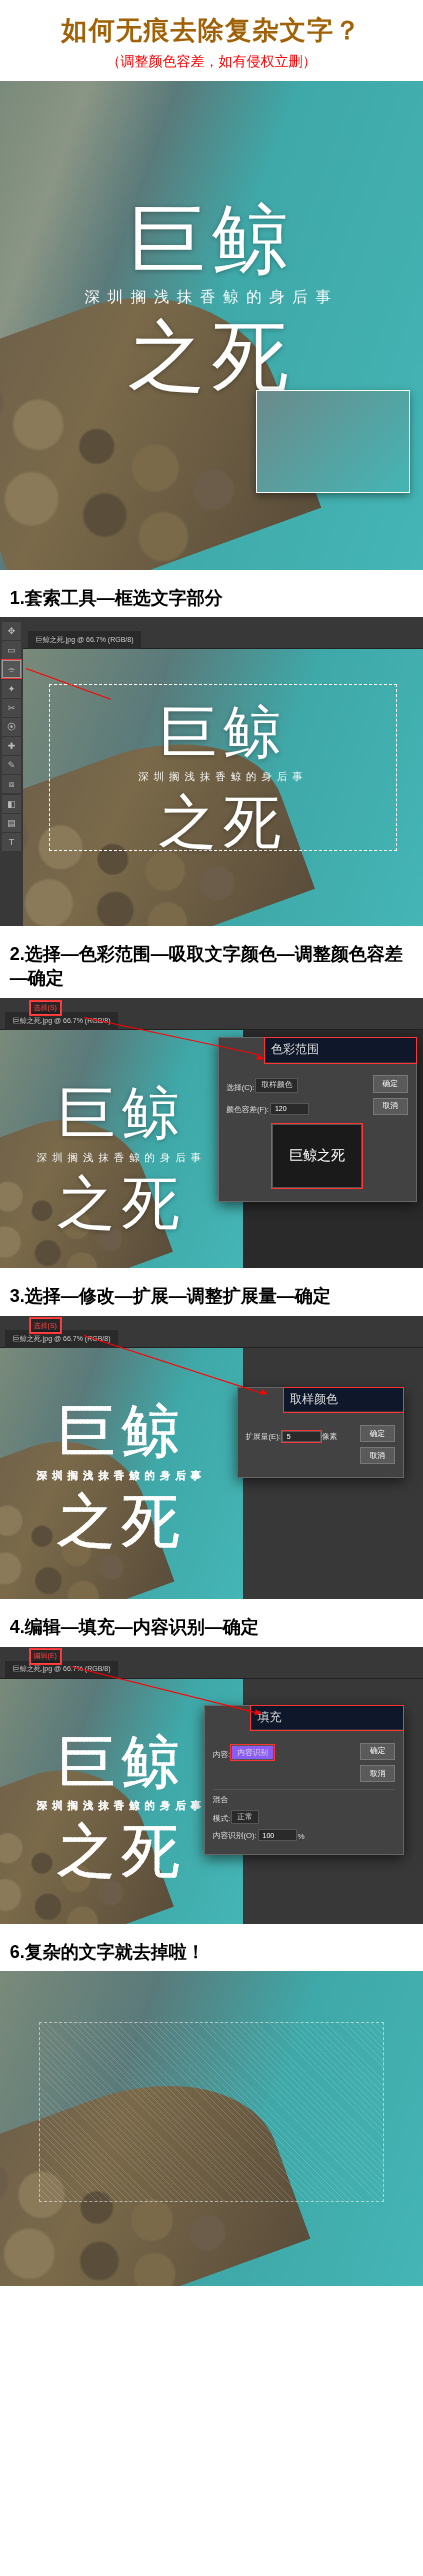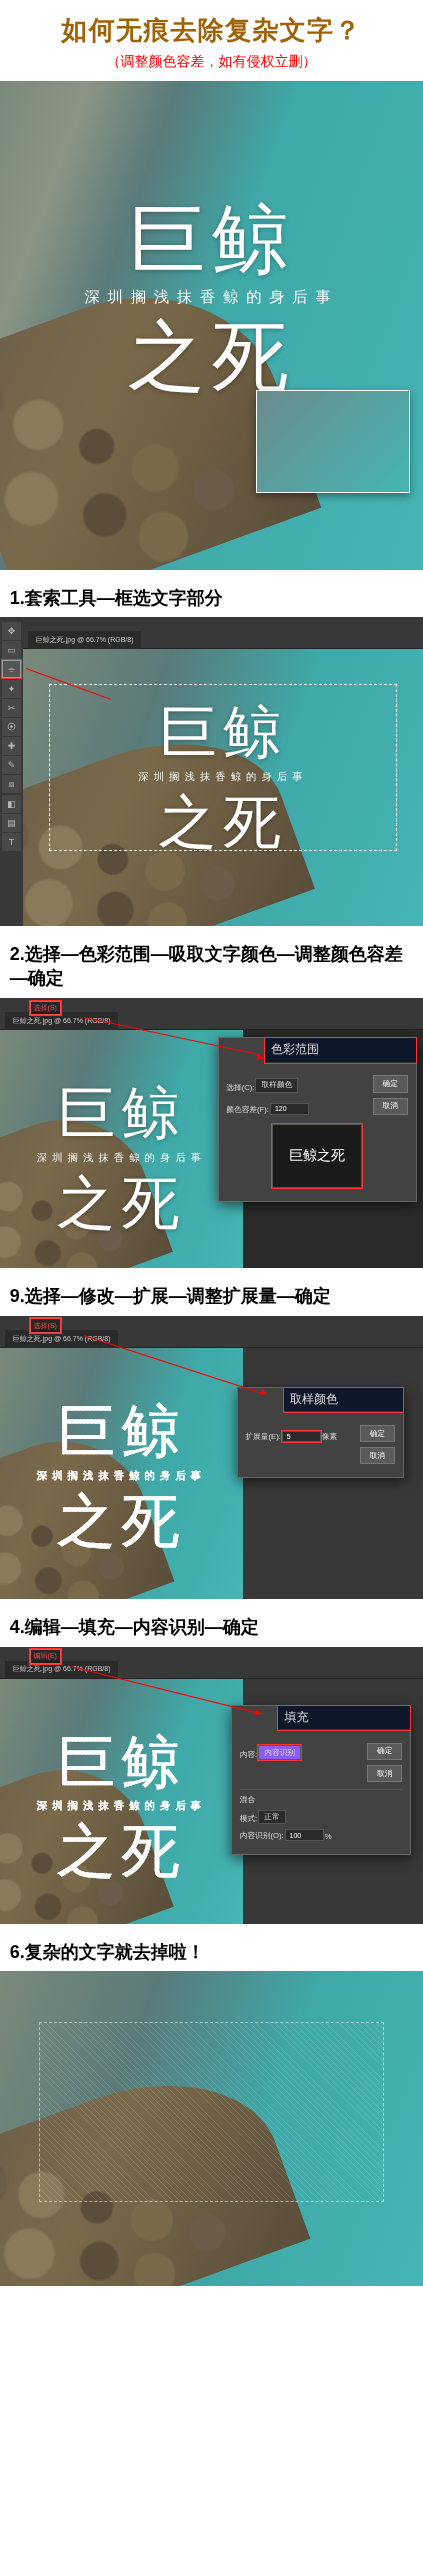--- a/index.html
+++ b/index.html
@@ -321,21 +321,21 @@
         <div class="preview red-box">
           <span style="font-size:14px;line-height:1.1;text-align:center">巨鲸之死</span>
         </div>
       </div>
     </div>
   </div>
   <div class="arrow-line" style="top:19.3px;left:84px;width:180px;transform:rotate(12deg)"></div>
   <div class="arrow-head" style="top:57px;left:257px;transform:rotate(12deg)"></div>
 </div>
 
-<div class="step-label">9.选择—修改—扩展—调整扩展量—确定</div>
+<div class="step-label">3.选择—修改—扩展—调整扩展量—确定</div>
 <div class="ps-screen h3">
   <div class="ps-topbar" style="left:0">
     <span class="menu-hint red-box">选择(S)</span>
     <span class="tab">巨鲸之死.jpg @ 66.7% (RGB/8)</span>
   </div>
   <div class="canvas narrow dotted" style="left:0">
     <div class="rocks"></div>
     <div class="whale-text">
       <div class="big">巨鲸</div>
       <div class="sub">深圳搁浅抹香鲸的身后事</div>
@@ -370,21 +370,21 @@
   </div>
   <div class="canvas narrow dotted" style="left:0">
     <div class="rocks"></div>
     <div class="whale-text">
       <div class="big">巨鲸</div>
       <div class="sub">深圳搁浅抹香鲸的身后事</div>
       <div class="big">之死</div>
     </div>
   </div>
   <div class="panel-right"></div>
-  <div class="dialog" style="right:12px;top:58px;width:180px">
+  <div class="dialog" style="right:19px;top:58px;width:200px">
     <div class="dlg-title red-box">填充</div>
     <div class="dlg-body">
       <div class="dlg-row">
         <span>内容:</span>
         <span class="red-box" style="background:#8b5cf6;padding:1.3px 5.1px;border:0.6px solid #555">内容识别</span>
         <span style="flex:1"></span>
         <span class="btn">确定</span>
       </div>
       <div class="dlg-row" style="justify-content:flex-end">
         <span class="btn">取消</span>

